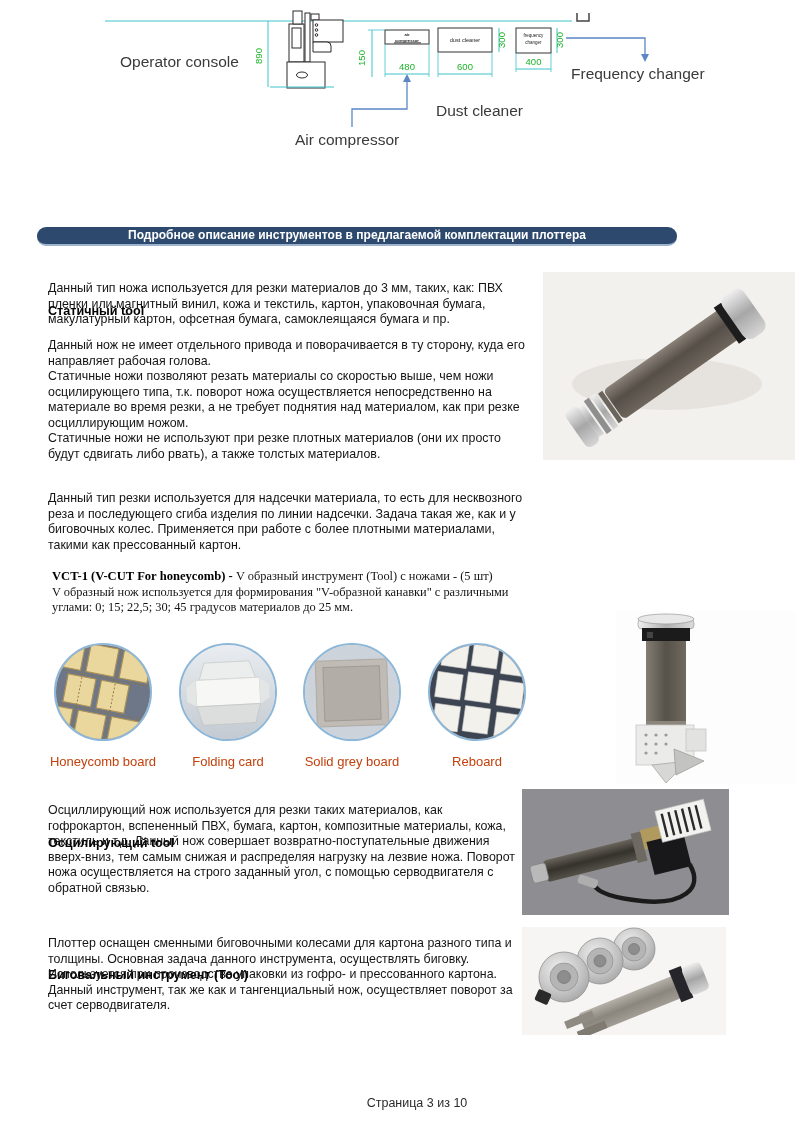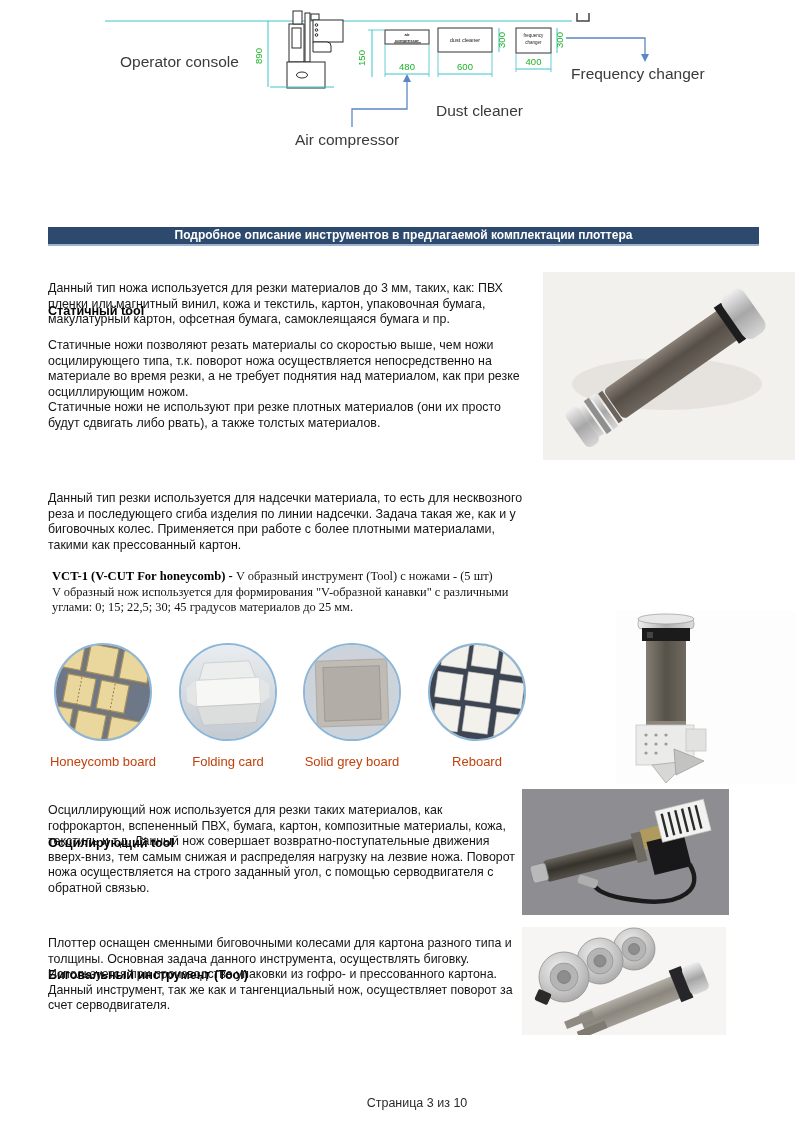--- a/index.html
+++ b/index.html
@@ -87,25 +87,26 @@
       <polyline points="352,127 352,109 407,109 407,81"></polyline>
     </g>
     <polygon points="403,82 411,82 407,74" fill="#5b87c5"></polygon>
 
     <text x="120" y="67" font-size="15.5" fill="#3a3a3a">Operator console</text>
     <text x="571" y="79" font-size="15.5" fill="#3a3a3a">Frequency changer</text>
     <text x="436" y="116" font-size="15.5" fill="#3a3a3a">Dust cleaner</text>
     <text x="295" y="145" font-size="15.5" fill="#3a3a3a">Air compressor</text>
   </svg>
 
-  <div class="abs header-bar" style="left:48px;top:227px;width:711px;">Подробное описание инструментов в предлагаемой комплектации плоттера</div>
+  <div class="abs header-bar" style="left:37px;top:227px;width:640px;border-radius:9px;">Подробное описание инструментов в предлагаемой комплектации плоттера</div>
 
   <div class="abs bold-head" style="left:48px;top:256px;">Статичный tool</div>
   <div class="abs body-text" style="left:48px;top:281px;width:484px;">Данный тип ножа используется для резки  материалов до 3 мм, таких, как: ПВХ пленки или магнитный винил, кожа и текстиль, картон, упаковочная бумага, макулатурный картон, офсетная бумага, самоклеящаяся бумага и пр.</div>
   <div class="abs" style="left:48px;top:338px;width:484px;">
+    <div class="body-text">Данный нож не имеет отдельного привода и поворачивается в ту сторону, куда его направляет  рабочая голова.</div>
     <div class="body-text">Статичные ножи позволяют резать материалы со скоростью выше, чем ножи осцилирующего типа, т.к. поворот ножа осуществляется непосредственно на материале во время резки, а не требует поднятия над материалом, как при резке осциллирующим ножом.</div>
     <div class="body-text">Статичные ножи не используют при резке плотных материалов (они их просто будут сдвигать либо рвать), а также толстых материалов.</div>
   </div>
 
   <svg class="abs" style="left:543px;top:272px" width="252" height="188" viewBox="0 0 252 188">
     <rect x="0" y="0" width="252" height="188" fill="#f3f1ee"></rect>
     <ellipse cx="124" cy="112" rx="95" ry="26" fill="#e6e3df"></ellipse>
     <g transform="rotate(-35 126 94)">
       <defs>
         <linearGradient id="cyl1" x1="0" y1="0" x2="0" y2="1">

